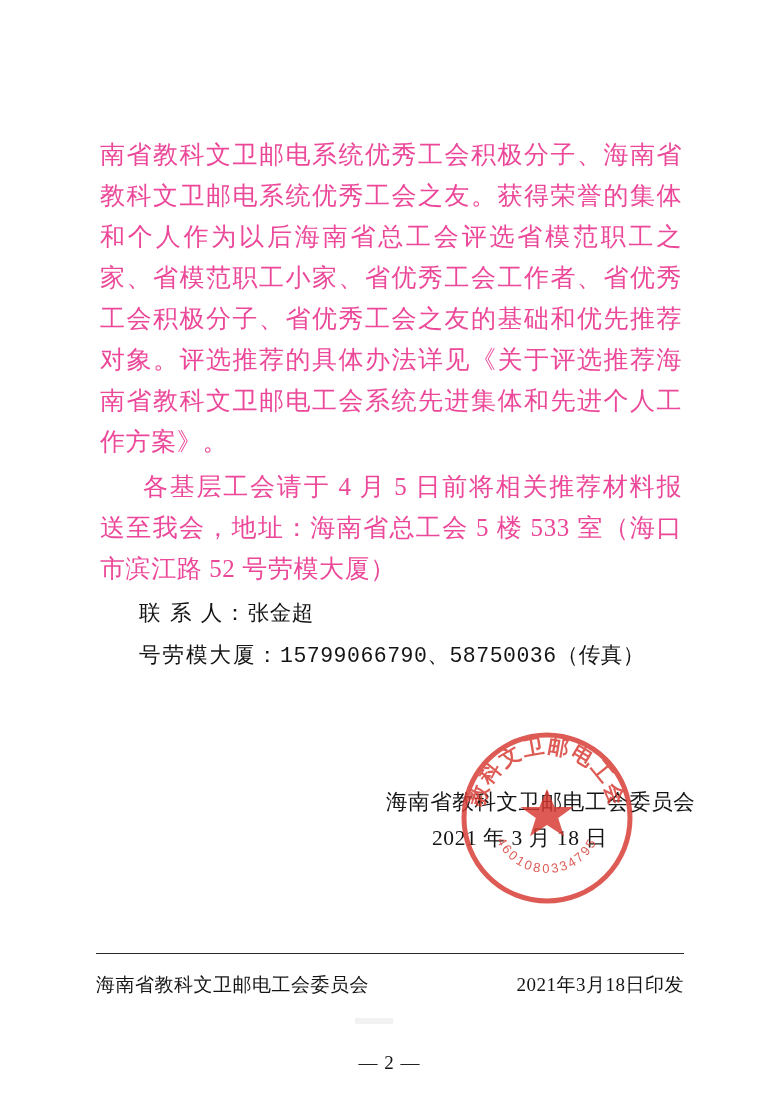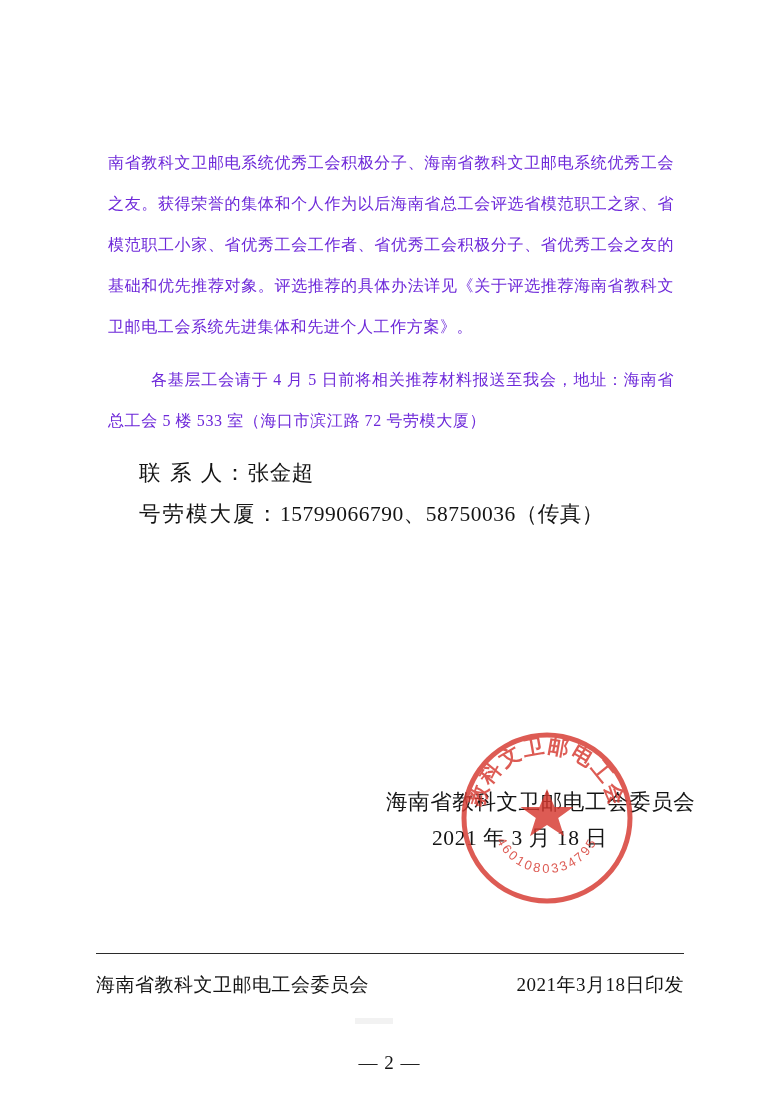--- a/index.html
+++ b/index.html
@@ -21,48 +21,48 @@
     height: 1118px;
     box-sizing: border-box;
   }
   .body-area {
     position: absolute;
     left: 96px;
     top: 130px;
     width: 590px;
   }
   .para {
-    font-size: 16px;
+    font-size: 25px;
     line-height: 41px;
     letter-spacing: 0.6px;
     text-align: justify;
     text-justify: inter-ideograph;
-    margin: 12px;
-    color: #6d28d9;
+    margin: 4px;
+    color: #ec4899;
   }
   .para.indent {
     text-indent: 43px;
   }
   .contact-block {
     margin-top: 2px;
   }
   .contact-line {
     font-size: 21.5px;
     line-height: 41px;
     letter-spacing: 0.6px;
     margin: 0;
     padding-left: 43px;
     color: #141414;
     white-space: nowrap;
   }
   .contact-line .lbl {
     letter-spacing: 2px;
   }
   .mono {
-    font-family: Liberation Serif, serif;
+    font-family: Liberation Mono, monospace;
     letter-spacing: 0.5px;
   }
   .signature {
     position: absolute;
     left: 386px;
     top: 784px;
     width: 300px;
     text-align: left;
   }
   .sig-org {
@@ -136,21 +136,21 @@
 </style>
 </head>
 <body>
 
 <div class="page">
 
   <div class="body-area">
 
     <p class="para">南省教科文卫邮电系统优秀工会积极分子、海南省教科文卫邮电系统优秀工会之友。获得荣誉的集体和个人作为以后海南省总工会评选省模范职工之家、省模范职工小家、省优秀工会工作者、省优秀工会积极分子、省优秀工会之友的基础和优先推荐对象。评选推荐的具体办法详见《关于评选推荐海南省教科文卫邮电工会系统先进集体和先进个人工作方案》。</p>
 
-    <p class="para indent">各基层工会请于 4 月 5 日前将相关推荐材料报送至我会，地址：海南省总工会 5 楼 533 室（海口市滨江路 72 号劳模大厦）</p>
+    <p class="para indent">各基层工会请于 4 月 5 日前将相关推荐材料报送至我会，地址：海南省总工会 5 楼 533 室（海口市滨江路 52 号劳模大厦）</p>
 
     <div class="contact-block">
       <div class="contact-line">
         <span class="lbl">联 系 人：</span><span class="mono">张金超</span>
       </div>
       <div class="contact-line">
         <span class="lbl">号劳模大厦：</span><span class="mono">15799066790、58750036（传真）</span>
       </div>
     </div>
 

